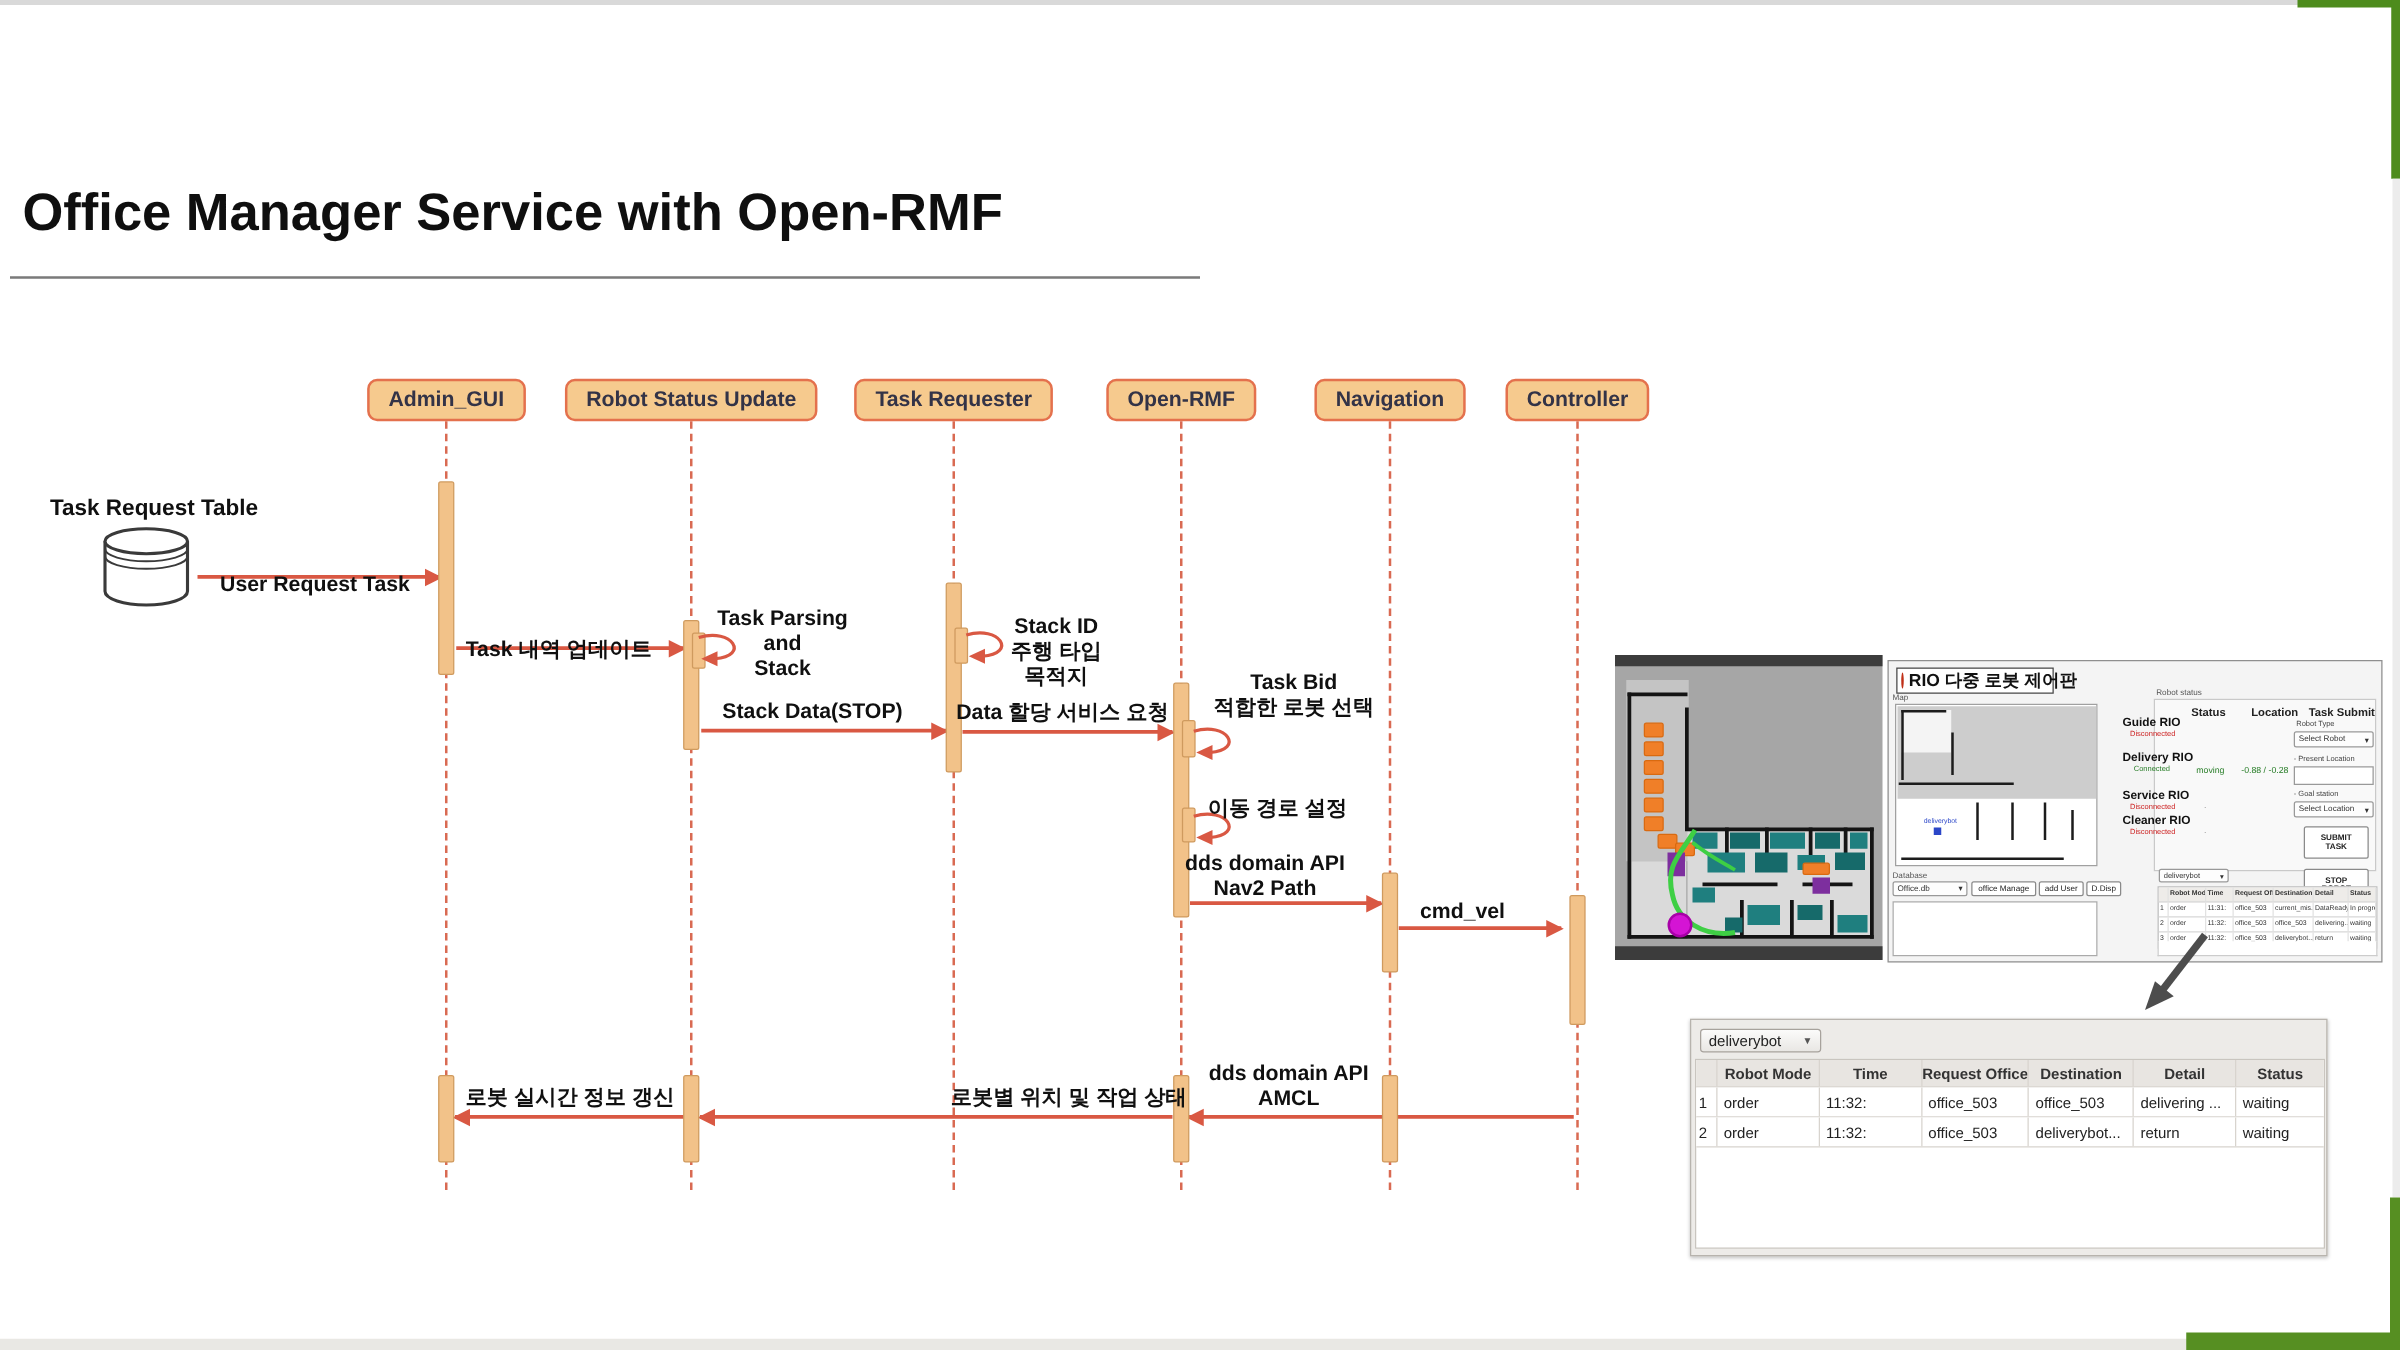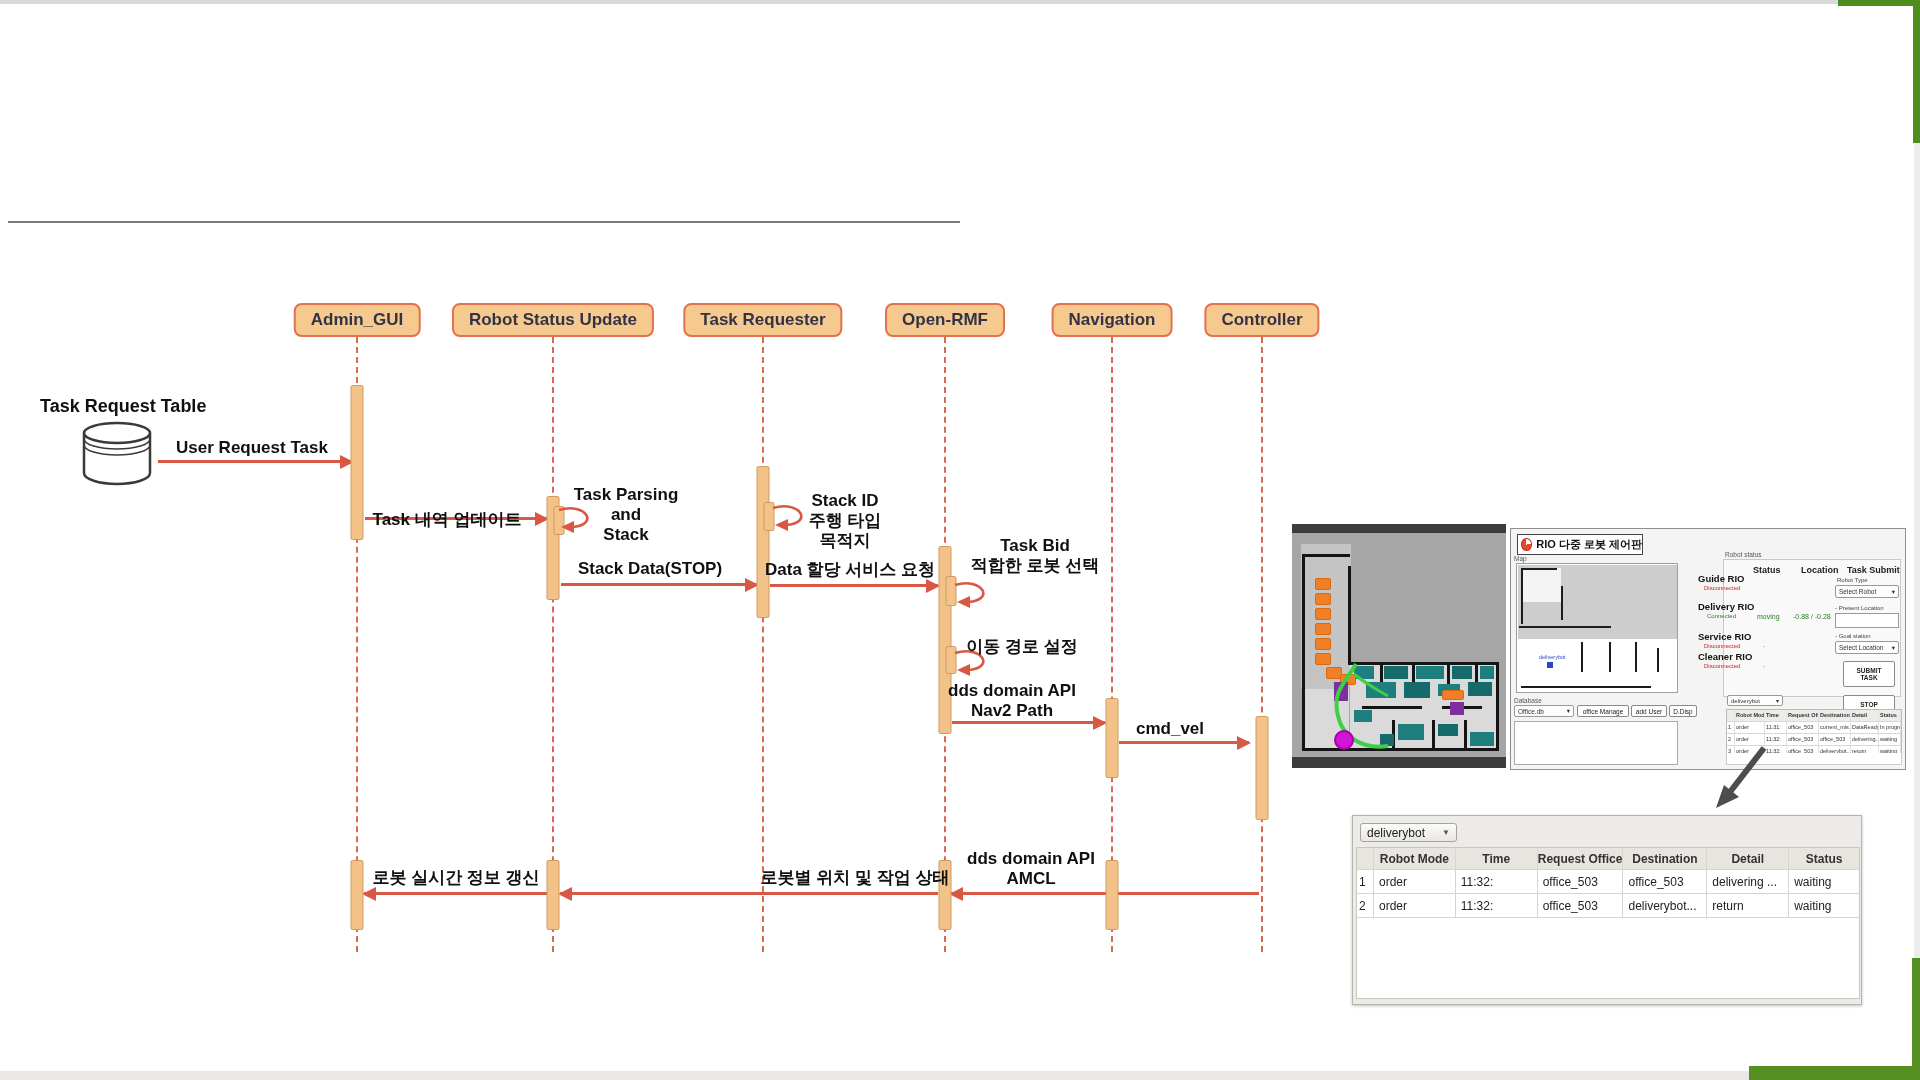--- a/index.html
+++ b/index.html
@@ -44,21 +44,21 @@
   .light{position:absolute;background:#c4c4c4;}
   .roomfloor{position:absolute;background:#dadada;}
   .robot-dot{position:absolute;width:20px;height:20px;border-radius:50%;background:#d414d4;border:2px solid #a800a8;box-sizing:border-box;}
   
   .shot-gui{left:1510px;top:528px;width:396px;height:242px;background:#f4f4f4;
             border:1px solid #8f8f8f;box-sizing:border-box;z-index:2;font-family:"Liberation Sans",sans-serif;}
   .g-tab{position:absolute;left:6px;top:5px;width:126px;height:21px;background:#fff;border:1.5px solid #444;
          display:flex;align-items:center;gap:4px;padding-left:3px;box-sizing:border-box;}
   .g-logo{width:13px;height:13px;border-radius:50%;background:conic-gradient(#fff 0 80deg,#e8472b 80deg 360deg);
           border:1px solid #c03018;box-sizing:border-box;}
-  .g-tab span{font-size:11px;font-weight:700;color:#111;white-space:nowrap;}
+  .g-tab span{font-size:14px;font-weight:700;color:#111;white-space:nowrap;}
   .g-small{position:absolute;font-size:6.5px;color:#555;}
   .g-map{position:absolute;left:5px;top:34px;width:162px;height:130px;background:#fff;border:1px solid #a0a0a0;box-sizing:border-box;}
   .g-map .gray{position:absolute;left:1px;top:1px;width:159px;height:74px;background:#cdcdcd;}
   .g-map .cut{position:absolute;left:4px;top:4px;width:40px;height:34px;background:#f4f4f4;}
   .gwall{position:absolute;background:#1c1c1c;}
   .g-roblabel{position:absolute;left:22px;top:90px;font-size:5.5px;color:#2b46c8;}
   .g-robsq{position:absolute;left:30px;top:98px;width:6px;height:6px;background:#2b46c8;}
   .rs-panel{position:absolute;left:212px;top:30px;width:178px;height:138px;background:#f9f9f9;border:1px solid #c9c9c9;box-sizing:border-box;}
   .rs-h{position:absolute;font-size:9px;font-weight:700;color:#222;}
   .rob-name{position:absolute;font-size:9.5px;font-weight:700;color:#111;}
@@ -103,20 +103,21 @@
   .right-strip{left:1914px;top:143px;width:6px;height:815px;background:#ececec;}
 </style>
 </head>
 <body>
 
 <div id="stage">
 
   <div class="abs topline"></div>
   <div class="abs green-top"></div>
   <div class="abs green-right-top"></div>
+  <h2 class="abs subtitle">Office Manager Service with Open-RMF</h2>
   <div class="abs subtitle-rule"></div>
 
   <section class="abs seq">
 
     <div class="ds-label">Task Request Table</div>
     <svg class="db-icon" width="78" height="66" viewBox="0 0 78 66">
       <path d="M6 12 v40 a33 11 0 0 0 66 0 V12" fill="#fff" stroke="#3a3a3a" stroke-width="2.5"></path>
       <ellipse cx="39" cy="12" rx="33" ry="10" fill="#fff" stroke="#3a3a3a" stroke-width="2.5"></ellipse>
       <path d="M6 18 a33 10 0 0 0 66 0" fill="none" stroke="#3a3a3a" stroke-width="1.6"></path>
       <path d="M6 24 a33 10 0 0 0 66 0" fill="none" stroke="#3a3a3a" stroke-width="1.6"></path>
@@ -189,21 +190,21 @@
       </svg>
     <svg class="loop" style="left:952px;top:580px" width="42" height="30" viewBox="0 0 42 30">
       <path d="M3 5 C 30 -3, 44 20, 16 22" fill="none" stroke="#d95843" stroke-width="2.6"></path>
         <polygon points="5,22 18,16 18,28" fill="#d95843"></polygon>
       </svg>
     <svg class="loop" style="left:952px;top:648px" width="42" height="30" viewBox="0 0 42 30">
       <path d="M3 5 C 30 -3, 44 20, 16 22" fill="none" stroke="#d95843" stroke-width="2.6"></path>
         <polygon points="5,22 18,16 18,28" fill="#d95843"></polygon>
       </svg>
 
-    <div class="mlabel" style="left:252px;top:438px">User Request Task</div>
+    <div class="mlabel" style="left:252px;top:458px">User Request Task</div>
     <div class="mlabel" style="left:447px;top:510px">Task 내역 업데이트</div>
     <div class="mlabel" style="left:626px;top:485px">Task Parsing
 and
 Stack</div>
     <div class="mlabel" style="left:650px;top:559px">Stack Data(STOP)</div>
     <div class="mlabel" style="left:845px;top:491px">Stack ID
 주행 타입
 목적지</div>
     <div class="mlabel" style="left:850px;top:560px">Data 할당 서비스 요청</div>
     <div class="mlabel" style="left:1035px;top:536px">Task Bid

